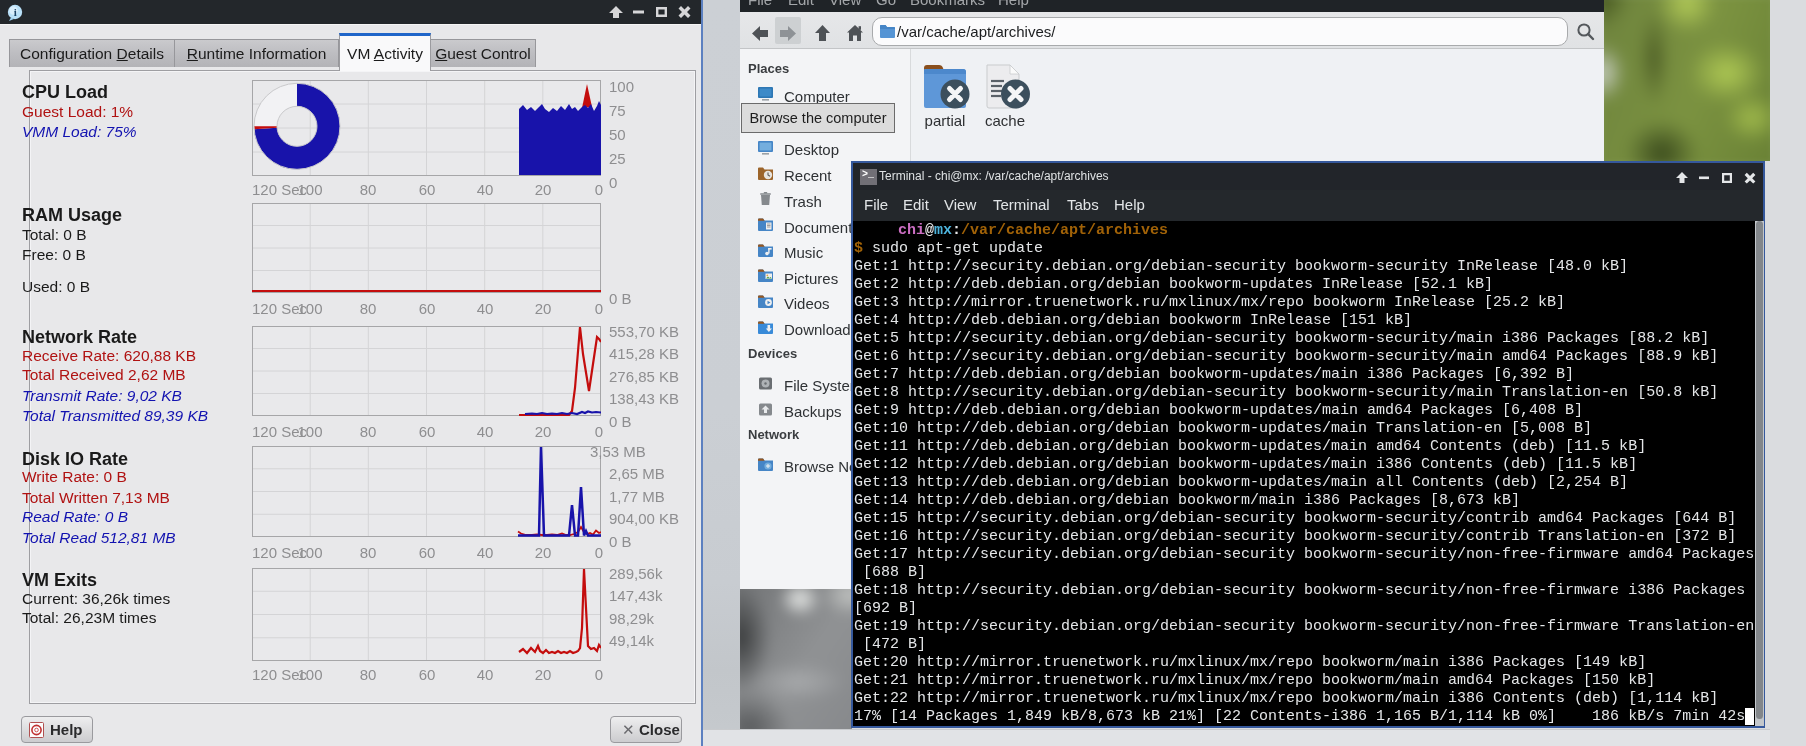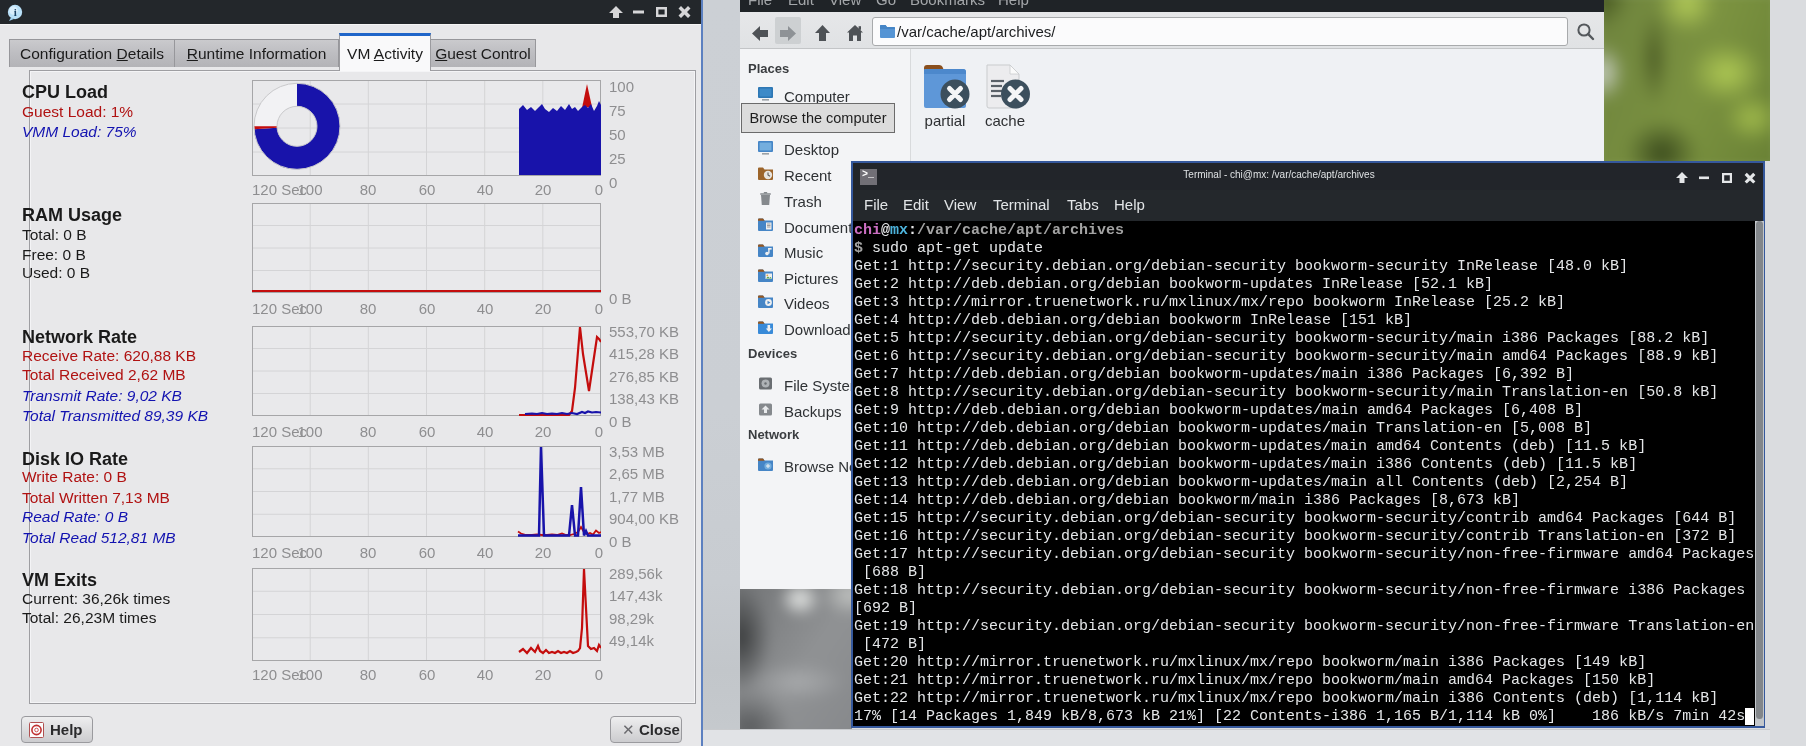--- a/index.html
+++ b/index.html
@@ -64,25 +64,25 @@
 .sicon { position:absolute; left:17px; width:17px; height:15px; }
 #tooltip { position:absolute; left:1px; top:103px; width:154px; height:30px; background:#dcdcdc; border:1px solid #6b6b6b; font-size:14.5px; color:#1d1d1d; text-align:center; line-height:28px; z-index:5; }
 .fmlabel { position:absolute; top:112px; font-size:15px; color:#2e3032; text-align:center; }
 
 
 #term { left:851px; top:161px; width:914px; height:567px; border:2px solid #35589c; background:#000; }
 #term .tbar { position:absolute; left:0; top:0; width:910px; height:27px; background:#22252a; }
 #term .mbar { position:absolute; left:0; top:27px; width:910px; height:31px; background:#24282c; }
 #term .mbar span { position:absolute; top:6px; font-size:15px; color:#e2e5e7; }
 #term pre { position:absolute; left:1px; top:59px; font-family:"Liberation Mono", monospace; font-size:15px; line-height:18px; color:#e4e6e8; }
-#term .ttl { position:absolute; top:6px; left:26px; width:800px; text-align:center; font-size:10px; color:#dee1e3; white-space:nowrap; }
+#term .ttl { position:absolute; top:6px; left:26px; width:800px; font-size:12px; color:#dee1e3; white-space:nowrap; }
 .bold { font-weight:bold; }
-.c-pink { color:#cb6ec2; }
+.c-pink { color:#cb6ec2;padding-left:44px; }
 .c-cyan { color:#4db4dd; }
-.c-green { color:#a3a3a3; }
+.c-green { color:#a16207; }
 #scrollbar { position:absolute; left:902px; top:58px; width:9px; height:505px; background:#c3c7cb; }
 #thumb { position:absolute; left:1px; top:0px; width:7px; height:498px; background:#83878b; border-radius:4px; }
 </style>
 </head>
 <body>
 <div id="stage">
   <div id="wallstrip" class="abs"></div>
   <div id="wallblob" class="abs">
       <div class="b"></div>
     </div>
@@ -108,21 +108,21 @@
       <svg class="abs" style="left:39px; top:13px" width="18" height="17" viewBox="0 0 18 17">
           <path d="M9 1 L17 8.5 L9 16 L9 12 L1 12 L1 5 L9 5 Z" fill="#8e9296"></path>
         </svg>
       <svg class="abs" style="left:74px; top:12px" width="17" height="18" viewBox="0 0 17 18">
           <path d="M8.5 1 L16 9 L12 9 L12 17 L5 17 L5 9 L1 9 Z" fill="#4e5256"></path>
         </svg>
       <svg class="abs" style="left:106px; top:12px" width="18" height="18" viewBox="0 0 18 18">
           <path d="M9 1 L17 8.6 L15 8.6 L15 17 L11 17 L11 11.5 L7 11.5 L7 17 L3 17 L3 8.6 L1 8.6 Z" fill="#4e5256"></path>
           <rect x="12.6" y="2.2" width="2.4" height="3.6" fill="#4e5256"></rect>
         </svg>
-      <div class="abs" style="left:132px; top:5px; width:696px; height:29px; background:#fbfbfc; border:1px solid #a8aaac; border-radius:3px">
+      <div class="abs" style="left:132px; top:5px; width:696px; height:29px; background:#fbfbfc; border:1px solid #a8aaac; border-radius:10px">
         <svg class="abs" style="left:6px; top:6px" width="17" height="15" viewBox="0 0 17 15">
             <path d="M1 2 Q1 1 2 1 L6.5 1 L8 3 L15 3 Q16 3 16 4 L16 13 Q16 14 15 14 L2 14 Q1 14 1 13 Z" fill="#5594d4"></path>
             <path d="M1 5 L16 5 L16 4 Q16 3 15 3 L8 3 L6.5 1 L2 1 Q1 1 1 2 Z" fill="#4585c6"></path>
           </svg>
         <span class="abs" style="left:24px; top:5px; font-size:15px; color:#1b1d1f; white-space:nowrap">/var/cache/apt/archives/</span>
       </div>
       <svg class="abs" style="left:836px; top:10px" width="19" height="19" viewBox="0 0 19 19">
           <circle cx="8" cy="8" r="5.6" fill="none" stroke="#54585c" stroke-width="2"></circle>
           <line x1="12.2" y1="12.2" x2="17" y2="17" stroke="#54585c" stroke-width="2.4" stroke-linecap="round"></line>
         </svg>
@@ -347,21 +347,21 @@
       <div class="ylab" style="left:609px; top:102px">75</div>
       <div class="ylab" style="left:609px; top:126px">50</div>
       <div class="ylab" style="left:609px; top:150px">25</div>
       <div class="ylab" style="left:609px; top:174px">0</div>
       <div class="ylab" style="left:609px; top:290px">0 B</div>
       <div class="ylab" style="left:609px; top:323px">553,70 KB</div>
       <div class="ylab" style="left:609px; top:345px">415,28 KB</div>
       <div class="ylab" style="left:609px; top:368px">276,85 KB</div>
       <div class="ylab" style="left:609px; top:390px">138,43 KB</div>
       <div class="ylab" style="left:609px; top:413px">0 B</div>
-      <div class="ylab" style="left:609px; top:443px">3,53 MB</div>
+      <div class="ylab" style="left:590px; top:443px">3,53 MB</div>
       <div class="ylab" style="left:609px; top:465px">2,65 MB</div>
       <div class="ylab" style="left:609px; top:488px">1,77 MB</div>
       <div class="ylab" style="left:609px; top:510px">904,00 KB</div>
       <div class="ylab" style="left:609px; top:533px">0 B</div>
       <div class="ylab" style="left:609px; top:565px">289,56k</div>
       <div class="ylab" style="left:609px; top:587px">147,43k</div>
       <div class="ylab" style="left:609px; top:610px">98,29k</div>
       <div class="ylab" style="left:609px; top:632px">49,14k</div>
 
       <div class="xlab" style="left:252px; top:181px">120 Sec</div>
@@ -405,21 +405,21 @@
       <div class="xc xlab" style="left:599px; top:666px">0</div>
     </div>
     <div id="sesstext">
       <div class="lt" style="top:82px"><b>CPU Load</b></div>
       <div class="lt red" style="top:103px">Guest Load: 1%</div>
       <div class="lt blu" style="top:123px">VMM Load: 75%</div>
 
       <div class="lt" style="top:205px"><b>RAM Usage</b></div>
       <div class="lt" style="top:226px">Total: 0 B</div>
       <div class="lt" style="top:246px">Free: 0 B</div>
-      <div class="lt" style="top:264px">Used: 0 B</div>
+      <div class="lt" style="top:278px">Used: 0 B</div>
 
       <div class="lt" style="top:327px"><b>Network Rate</b></div>
       <div class="lt red" style="top:347px">Receive Rate: 620,88 KB</div>
       <div class="lt red" style="top:366px">Total Received 2,62 MB</div>
       <div class="lt blu" style="top:387px">Transmit Rate: 9,02 KB</div>
       <div class="lt blu" style="top:407px">Total Transmitted 89,39 KB</div>
 
       <div class="lt" style="top:449px"><b>Disk IO Rate</b></div>
       <div class="lt red" style="top:468px">Write Rate: 0 B</div>
       <div class="lt red" style="top:489px">Total Written 7,13 MB</div>

